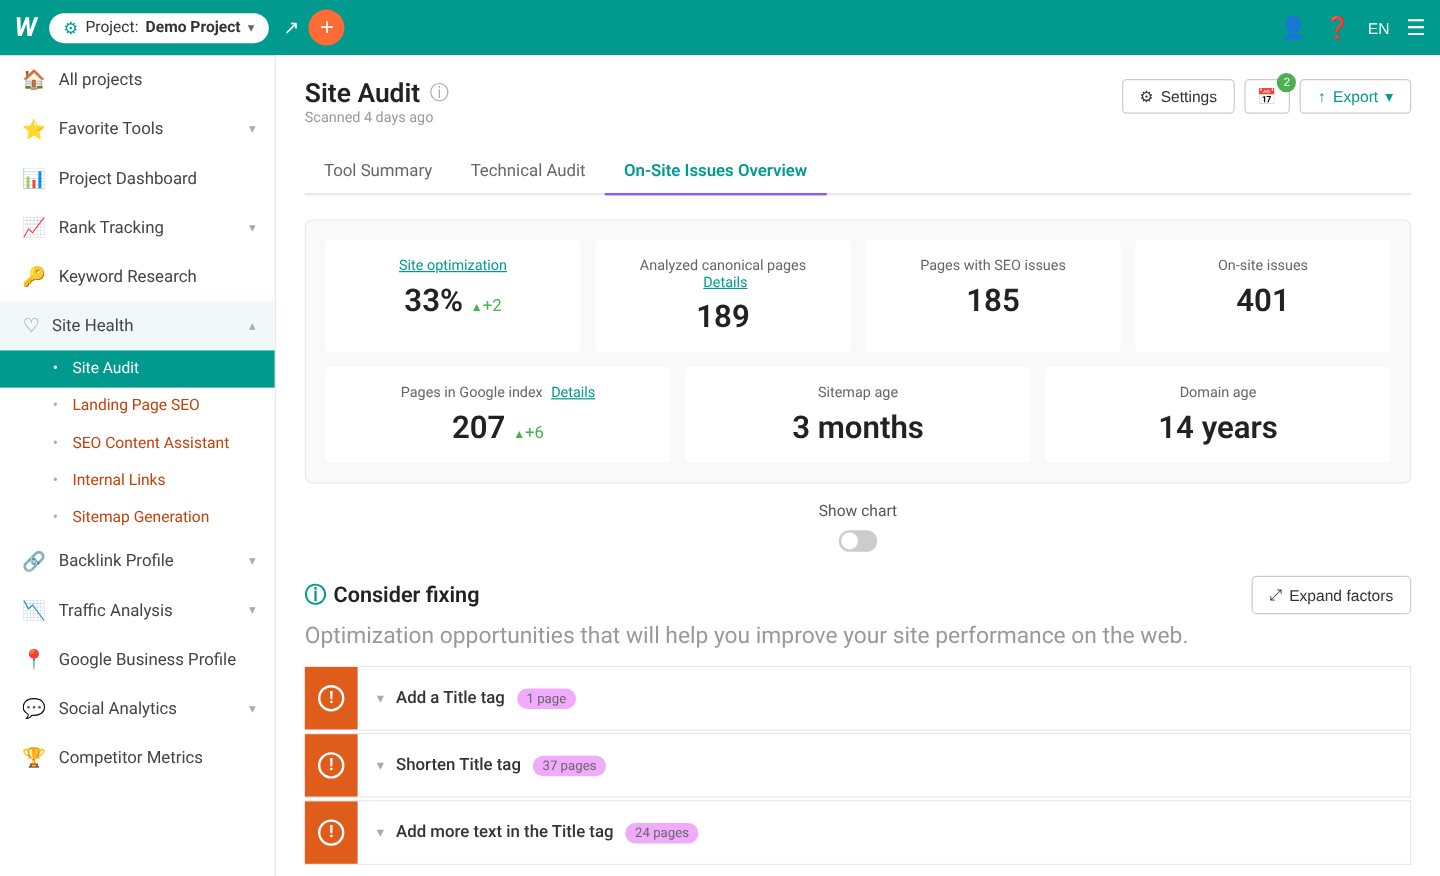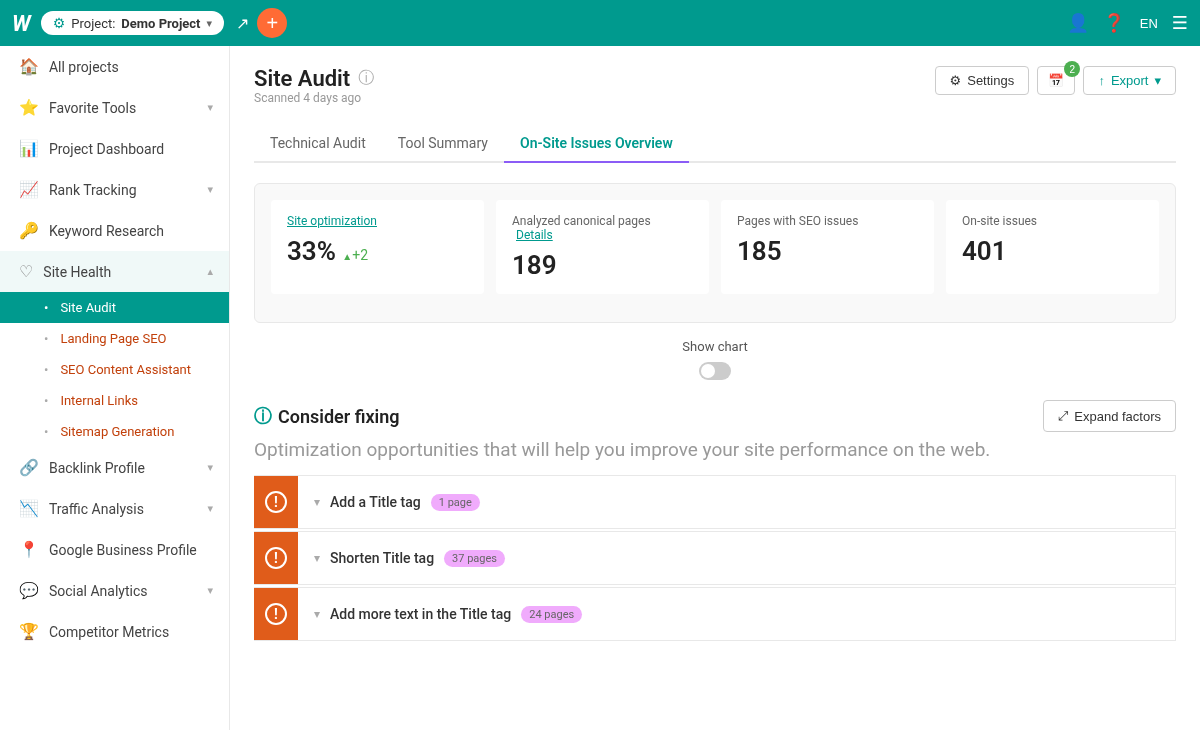--- a/index.html
+++ b/index.html
@@ -236,20 +236,21 @@
     }
     .tab.active {
       color: #009a8e;
       border-bottom: 2px solid #8b5cf6;
       font-weight: 600;
     }
     .stat-card {
       background: white;
       padding: 14px 16px;
       border-radius: 4px;
+      text-align: center;
     }
     .stat-label {
       font-size: 12px;
       color: #666;
       margin-bottom: 8px;
     }
     .stat-value {
       font-size: 26px;
       font-weight: 600;
       color: #222;
@@ -510,22 +511,22 @@
         </button>
         <button class="btn-export">
           <span>↑</span>
           <span>Export</span>
           <span>▾</span>
         </button>
       </div>
     </div>
 
     <div class="tabs">
+      <div class="tab">Tool Summary</div>
       <div class="tab">Technical Audit</div>
-      <div class="tab">Tool Summary</div>
       <div class="tab active">On-Site Issues Overview</div>
     </div>
 
     <div class="stats-wrapper">
       <div class="stats-row1">
 
         <div class="stat-card">
           <div class="stat-label">
             <span style="color:#009a8e; text-decoration:underline; cursor:pointer;">Site optimization</span>
           </div>
@@ -544,20 +545,43 @@
         </div>
 
         <div class="stat-card">
           <div class="stat-label">Pages with SEO issues</div>
           <div class="stat-value">185</div>
         </div>
 
         <div class="stat-card">
           <div class="stat-label">On-site issues</div>
           <div class="stat-value">401</div>
+        </div>
+      </div>
+      <div class="stats-row2-inner">
+
+        <div class="stat-card">
+          <div class="stat-label">
+            <span>Pages in Google index</span>
+            <span style="color:#009a8e; text-decoration:underline; cursor:pointer; margin-left:4px;">Details</span>
+          </div>
+          <div class="stat-value">
+            <span>207</span>
+            <span class="up">+6</span>
+          </div>
+        </div>
+
+        <div class="stat-card">
+          <div class="stat-label">Sitemap age</div>
+          <div class="stat-value">3 months</div>
+        </div>
+
+        <div class="stat-card">
+          <div class="stat-label">Domain age</div>
+          <div class="stat-value">14 years</div>
         </div>
       </div>
     </div>
 
     <div class="show-chart-row">
       <span class="show-chart-label">Show chart</span>
       <div class="toggle">
         <div class="toggle-knob"></div>
       </div>
     </div>

